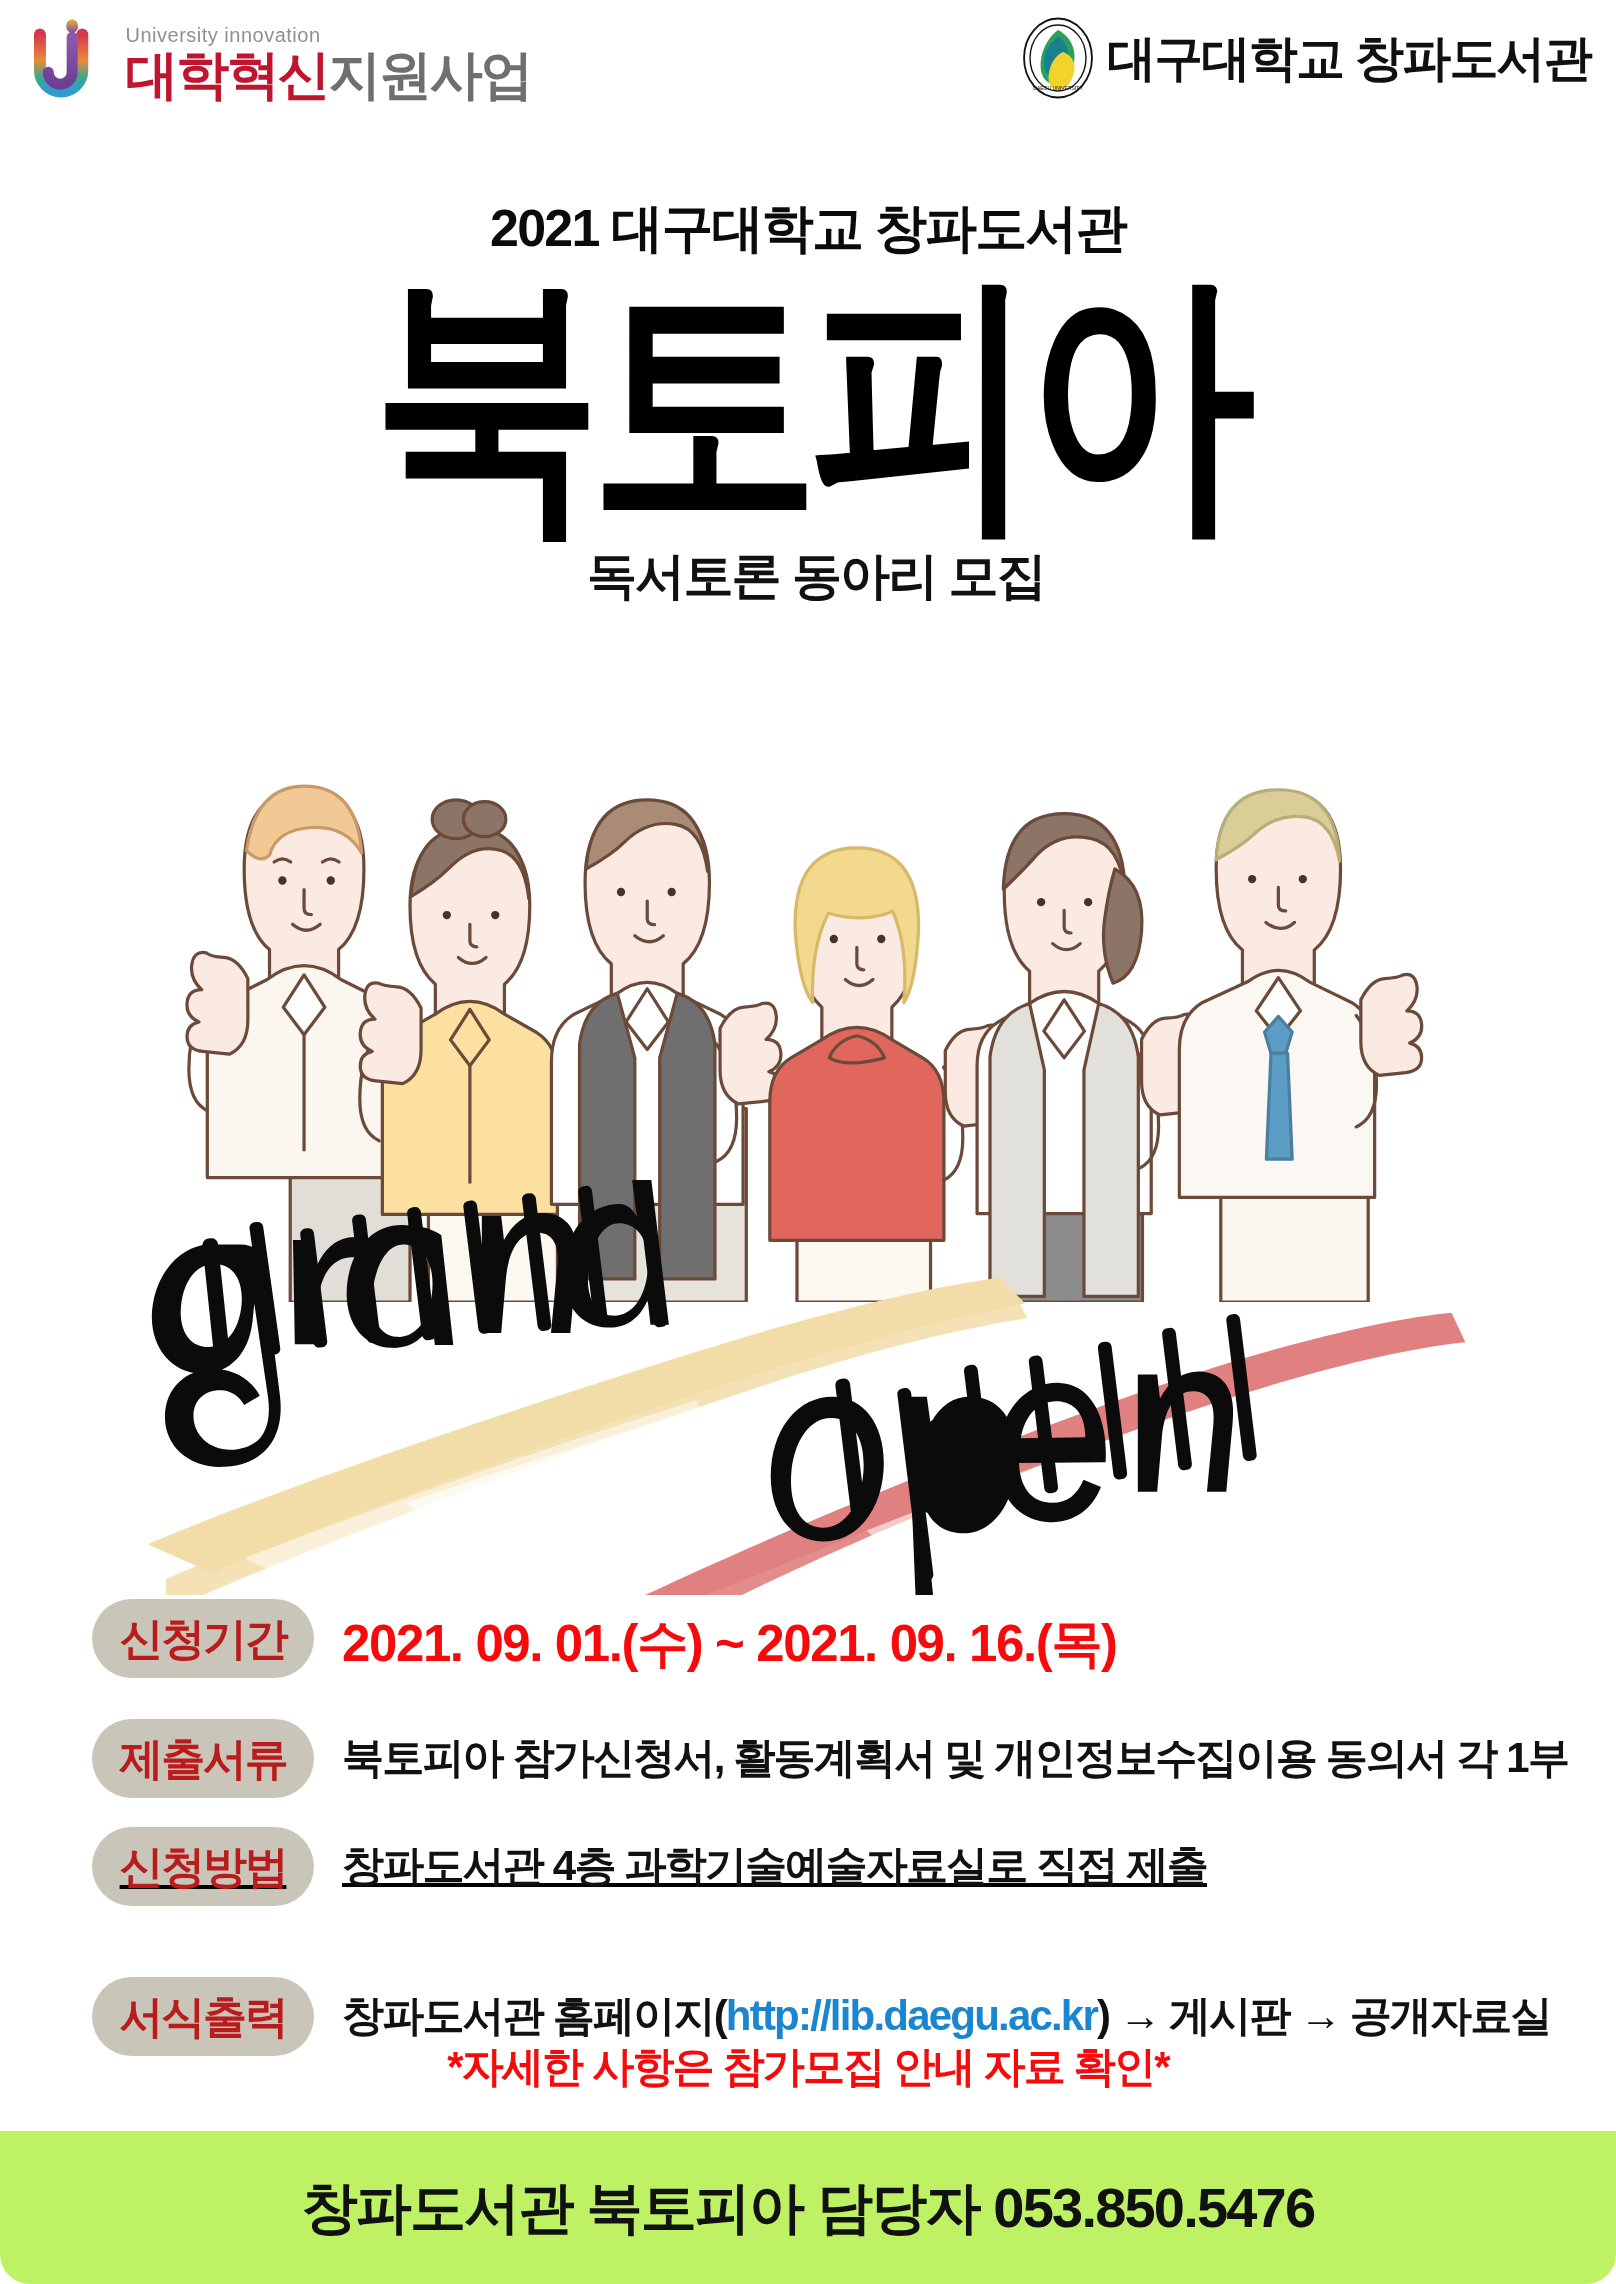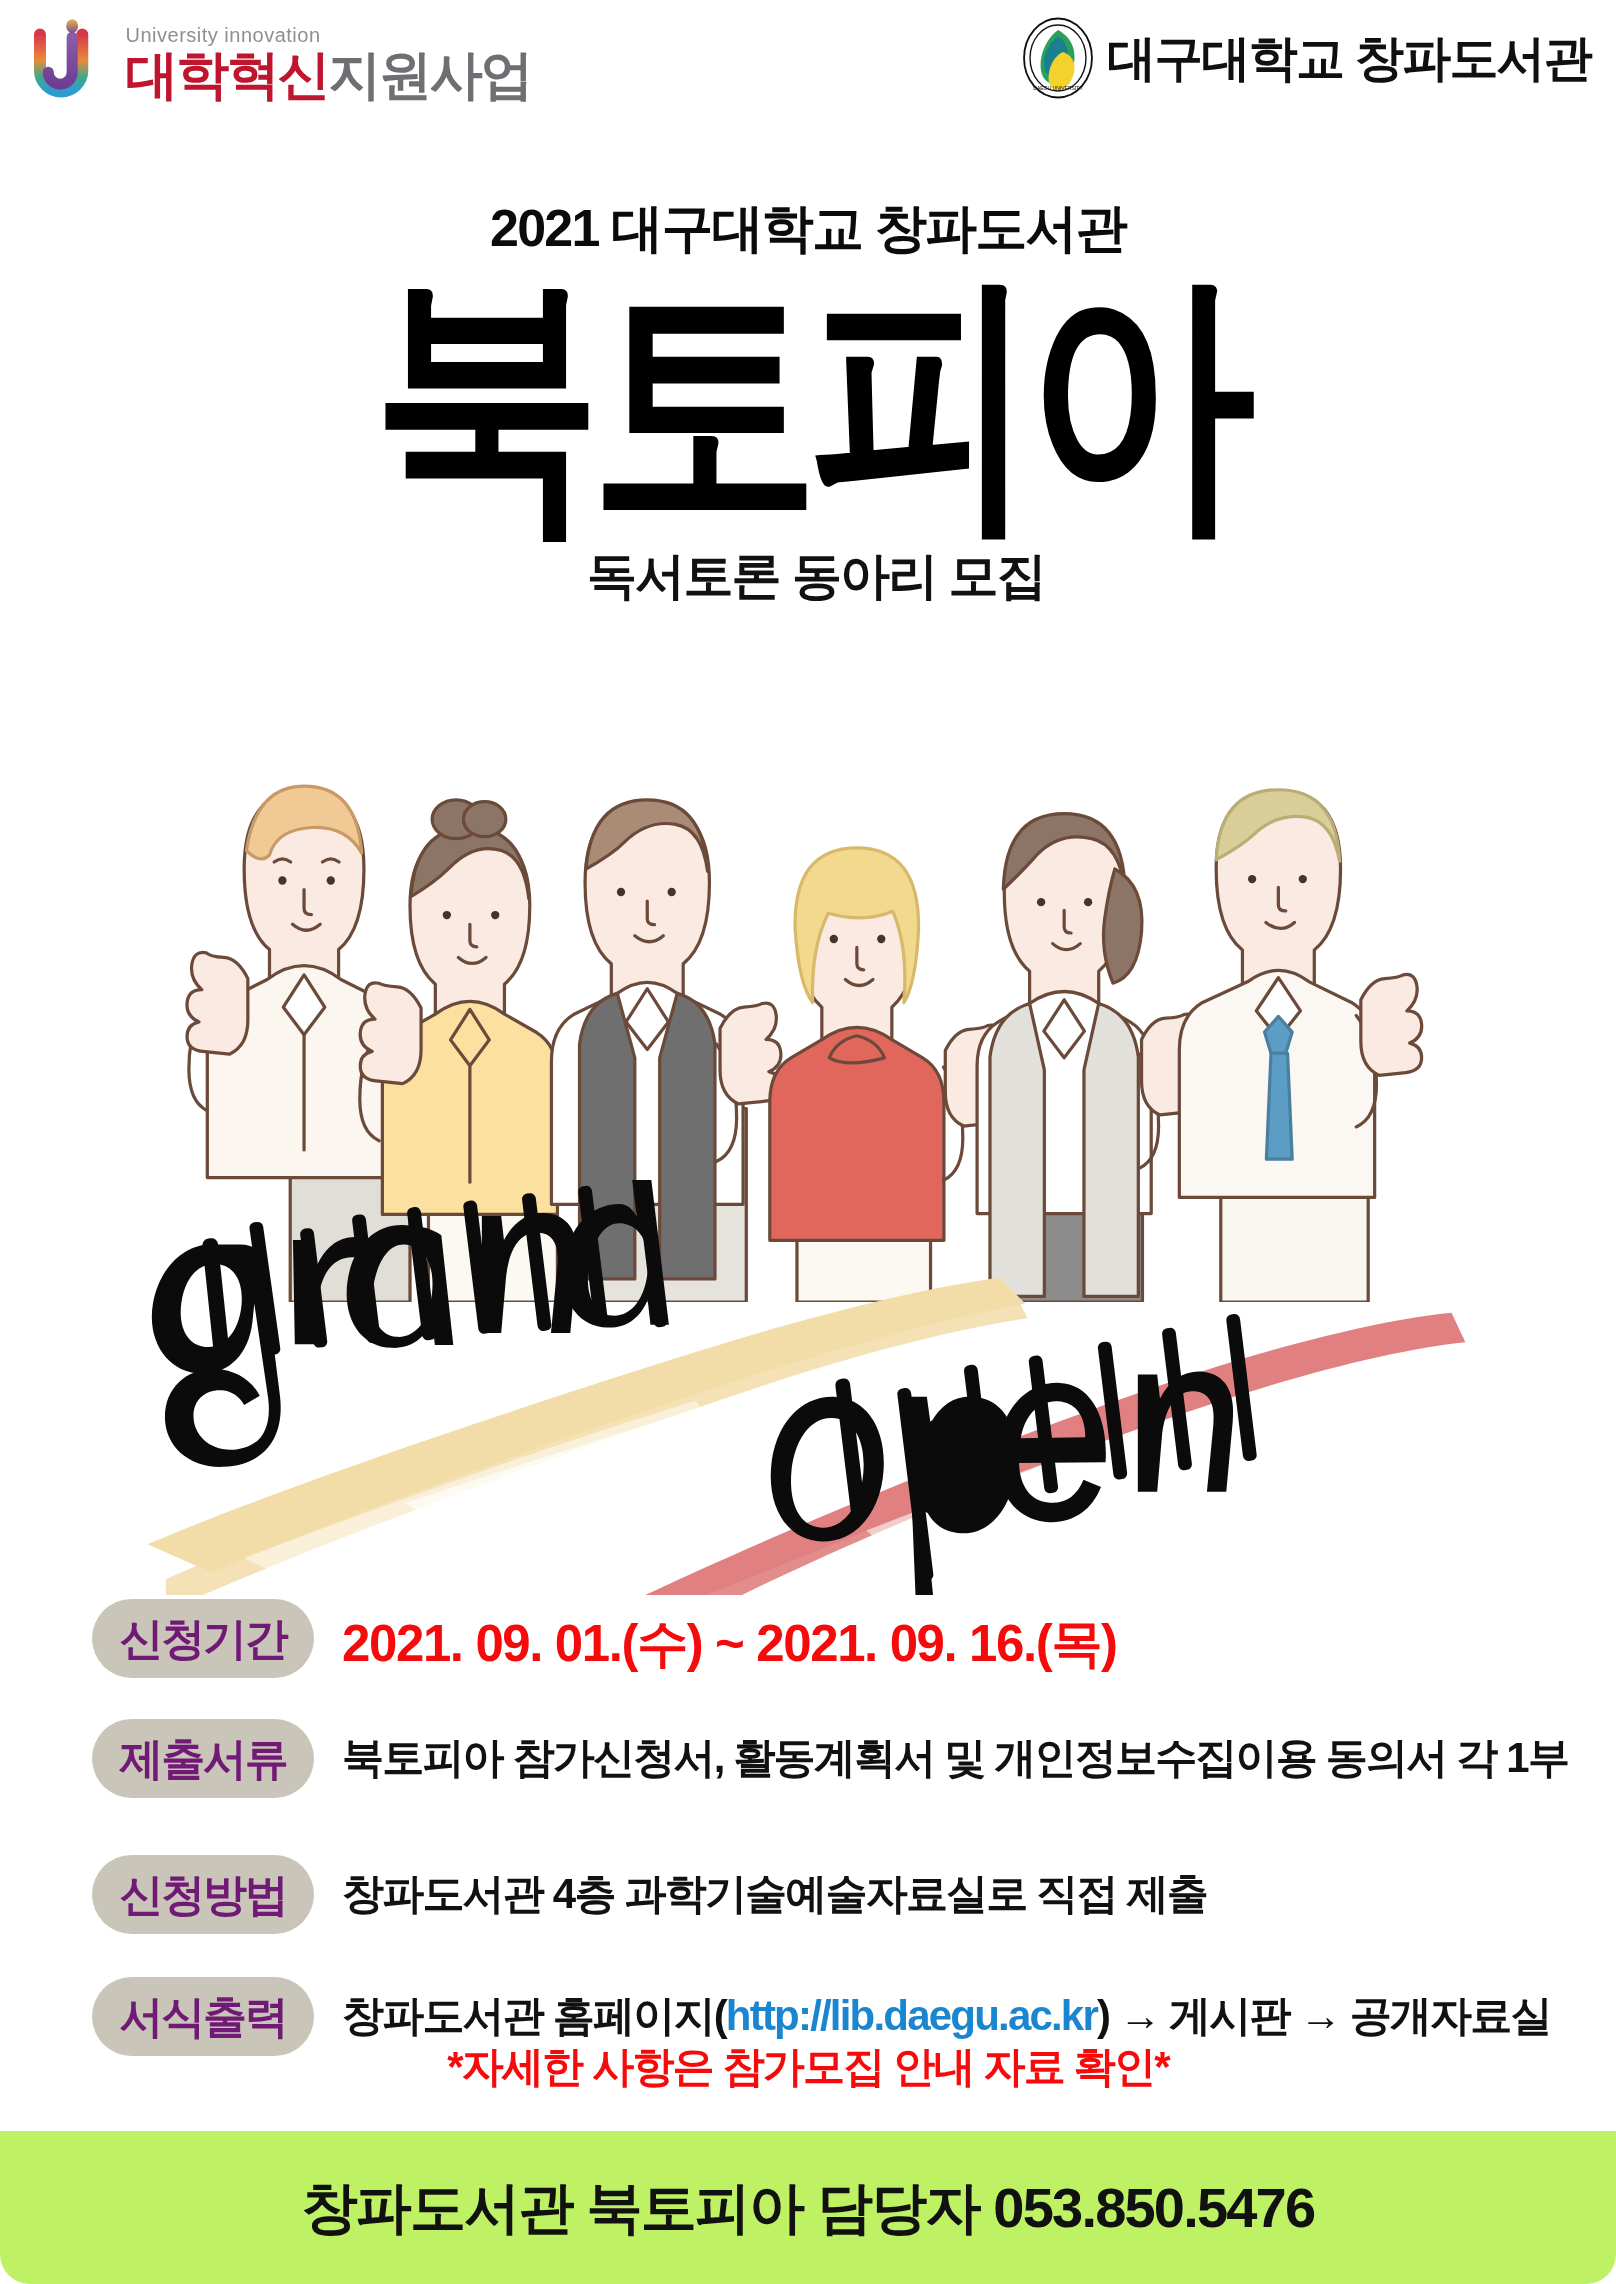--- a/index.html
+++ b/index.html
@@ -41,29 +41,29 @@
   .brush{position:absolute;left:129px;top:1180px;width:1364px;height:415px;}
   .brush svg{width:100%;height:100%;display:block;}
   .script{position:absolute;left:0;top:1180px;width:1616px;height:415px;pointer-events:none;}
   .script svg{width:100%;height:100%;display:block;}
 
   
   .info{position:absolute;left:0;top:1599px;width:1616px;}
   .row{position:relative;display:flex;align-items:flex-start;margin-bottom:4.6px;}
   .pill{flex:0 0 auto;width:222px;height:79px;border-radius:41px;background:#C9C5B8;
     display:flex;align-items:center;justify-content:center;margin-left:92px;}
-  .pill span{font-size:44px;font-weight:700;color:#701a75;letter-spacing:-2.3px;line-height:1;}
+  .pill span{font-size:44px;font-weight:700;color:#b91c1c;letter-spacing:-2.3px;line-height:1;}
   .val{flex:1;padding-left:28px;padding-top:12px;}
   .val .line{font-size:42px;font-weight:700;color:#111;letter-spacing:-1.8px;line-height:1.28;white-space:nowrap;}
   .val .red{color:#F50B0B;font-size:51px;letter-spacing:-1.4px;}
   .val .blue{color:#1B86D0;}
 
   .r1{position:absolute;left:0;top:0;width:100%;}
   .r2{position:absolute;left:0;top:120px;width:100%;}
-  .r3{position:absolute;left:0;top:256px;width:100%;}
+  .r3{position:absolute;left:0;top:228px;width:100%;text-decoration:underline;}
   .r4{position:absolute;left:0;top:378px;width:100%;}
 
   .note{position:absolute;left:0;top:2046px;width:100%;text-align:center;
     font-size:42px;font-weight:700;color:#F50B0B;letter-spacing:-1.8px;line-height:1;}
 
   
   .footer{position:absolute;left:0;top:2131px;width:1616px;height:153px;background:#bef264;
     display:flex;align-items:center;justify-content:center;}
   .footer span{font-size:56px;font-weight:700;color:#111;letter-spacing:-1.8px;line-height:1;}
 </style>

